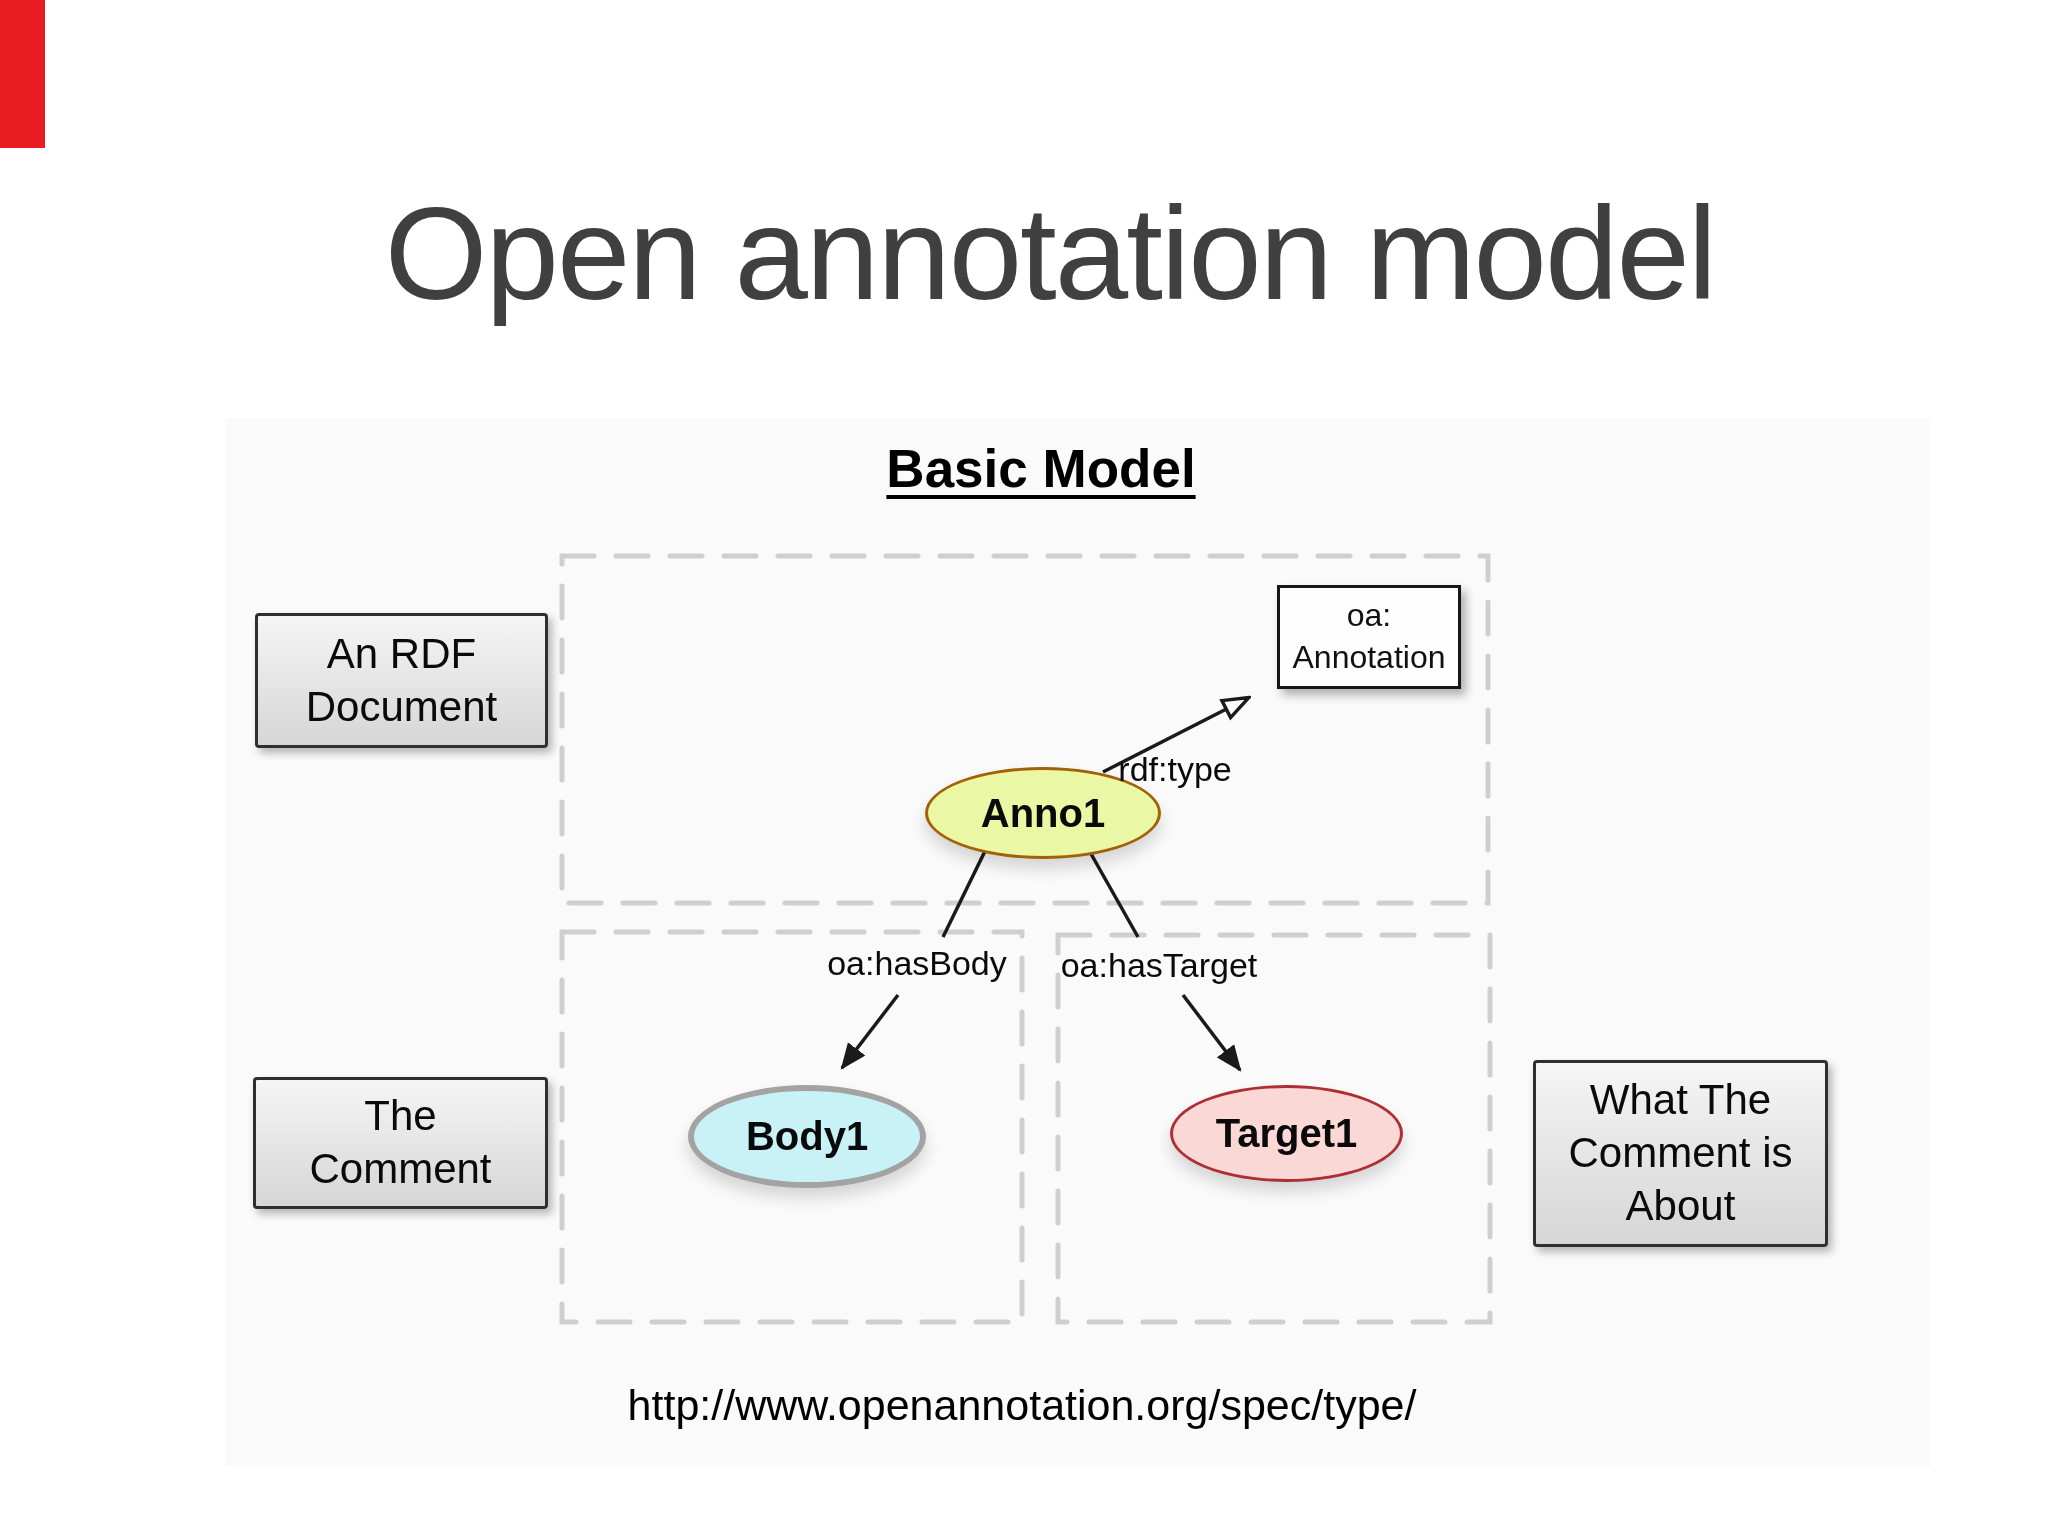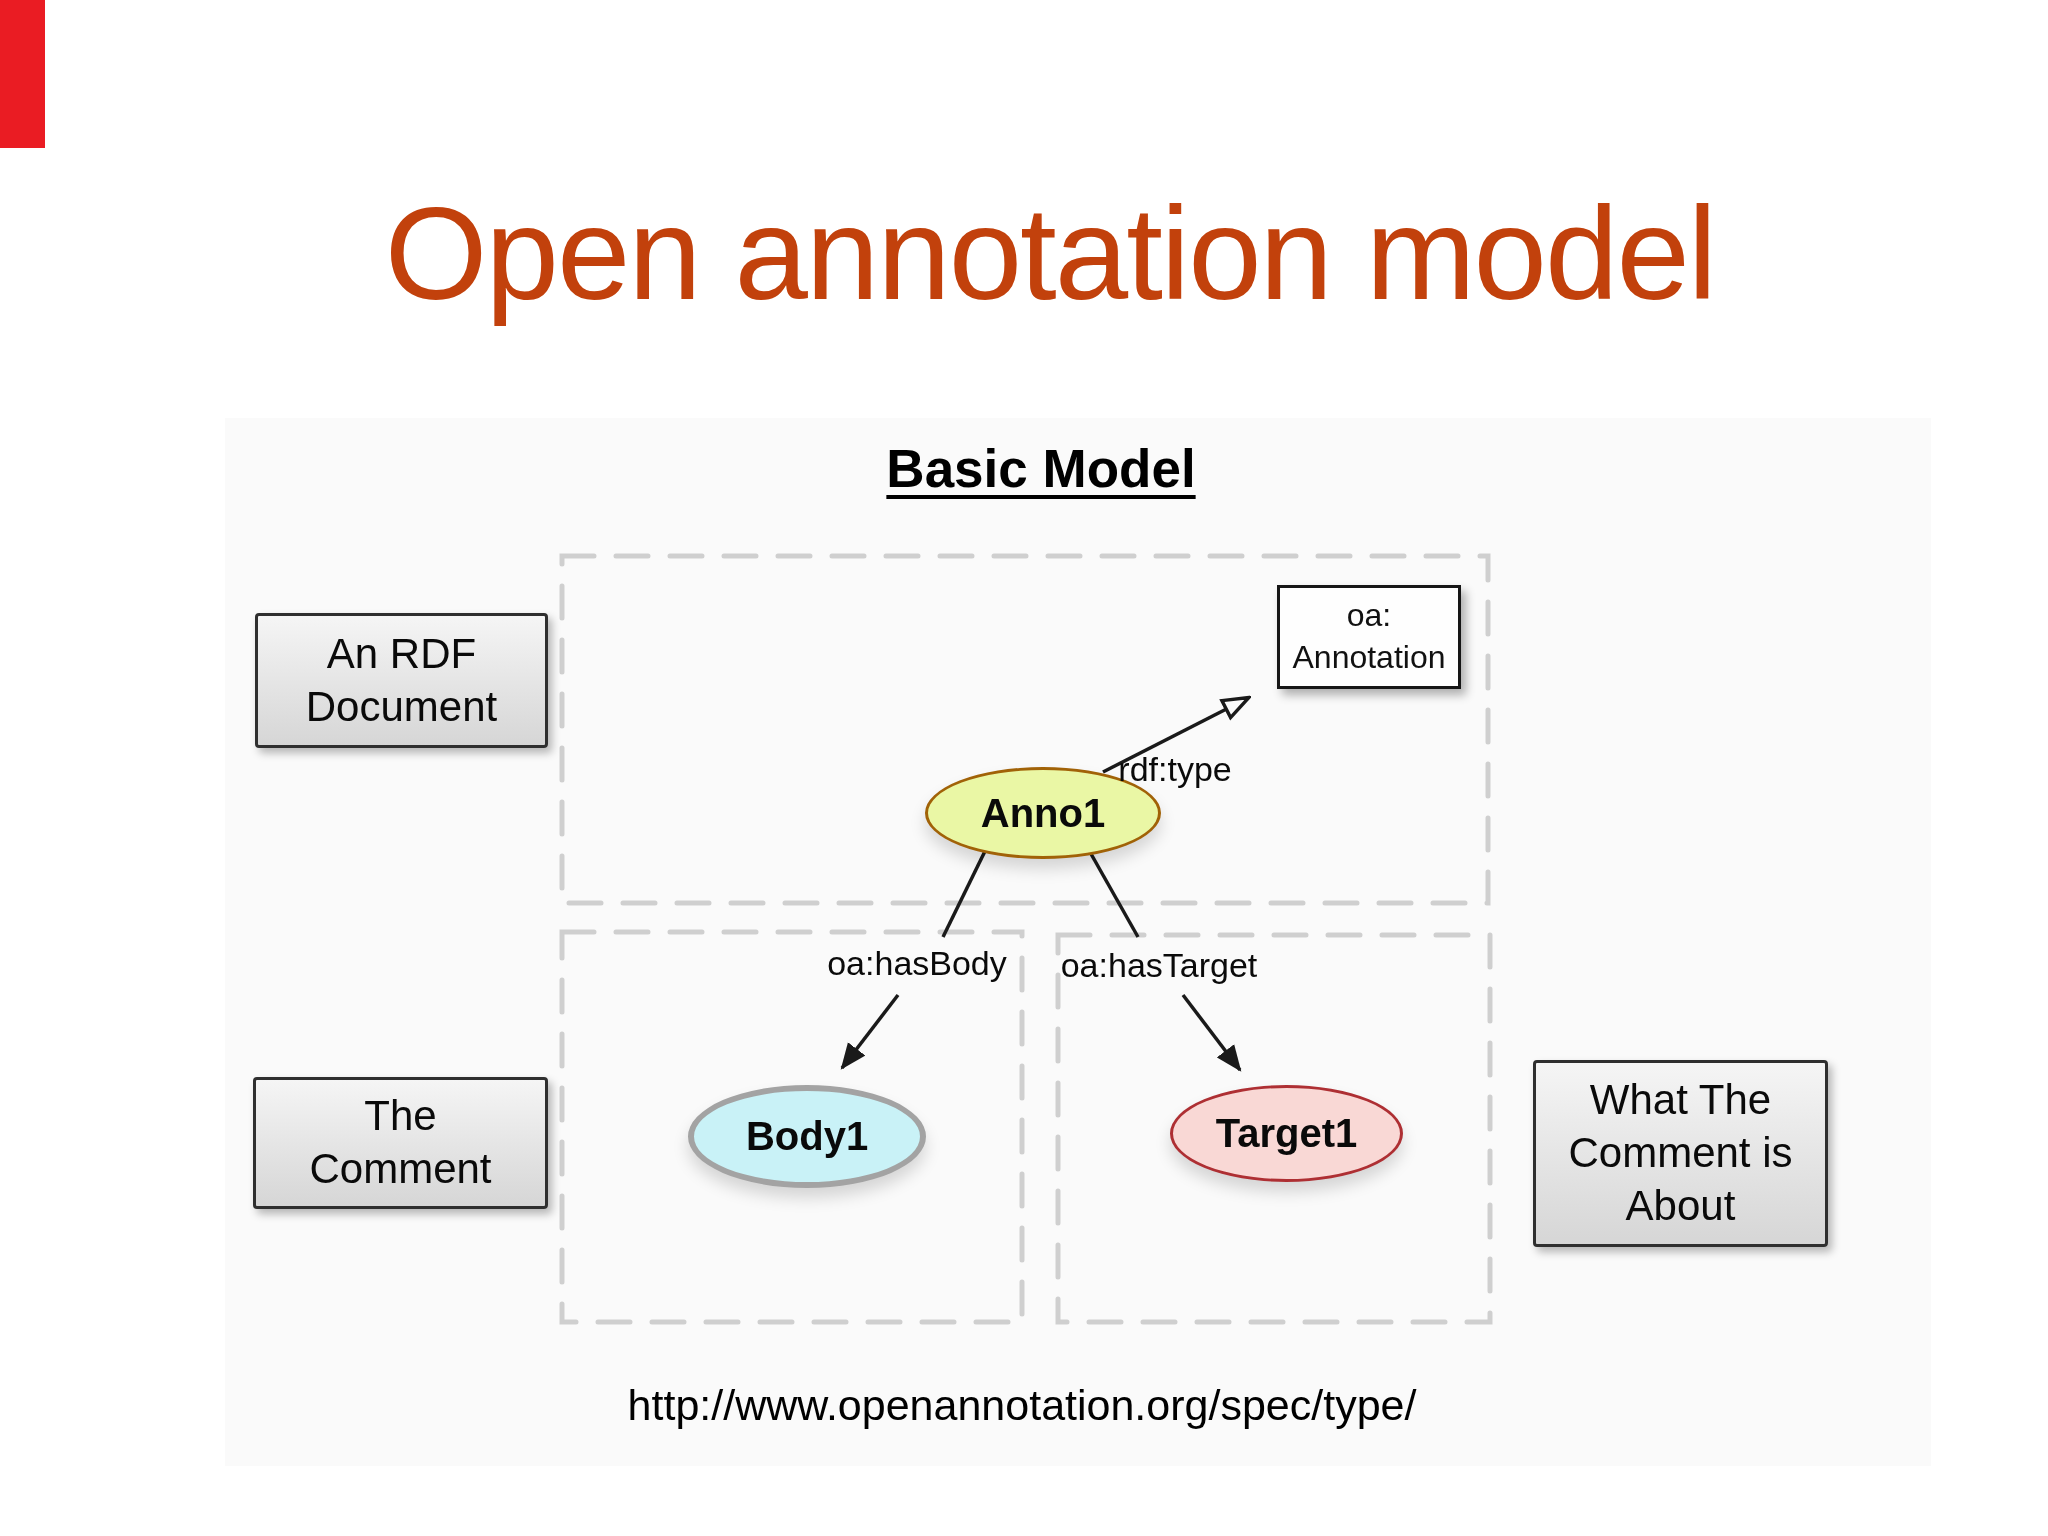--- a/index.html
+++ b/index.html
@@ -3,21 +3,21 @@
 <meta charset="utf-8">
 <style>
   html,body{margin:0;padding:0;background:#ffffff;}
   .stage{
     position:relative;width:2048px;height:1536px;background:#ffffff;overflow:hidden;
     font-family:"Liberation Sans", sans-serif;color:#111;
   }
   .red-marker{position:absolute;left:0;top:0;width:45px;height:148px;background:#ea1c23;}
   .slide-title{
     position:absolute;left:1050px;top:178px;transform:translateX(-50%);
-    font-size:132px;font-weight:400;letter-spacing:-2px;white-space:nowrap;color:#c2410c;
+    font-size:132px;font-weight:400;letter-spacing:-2px;white-space:nowrap;color:#404040;
   }
   .diagram-panel{position:absolute;left:225px;top:418px;width:1706px;height:1048px;background:#fafafa;}
   .diagram-heading{
     position:absolute;left:1041px;top:438px;transform:translateX(-50%);
     font-size:53px;font-weight:700;color:#000;white-space:nowrap;
     text-decoration:underline;text-decoration-thickness:4px;text-underline-offset:8px;
   }
   svg.lines{position:absolute;left:0;top:0;width:2048px;height:1536px;}
   .callout{
     position:absolute;display:flex;align-items:center;justify-content:center;text-align:center;

